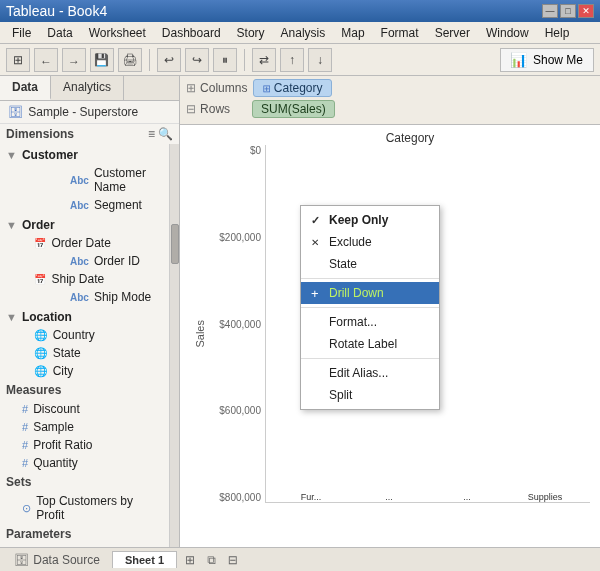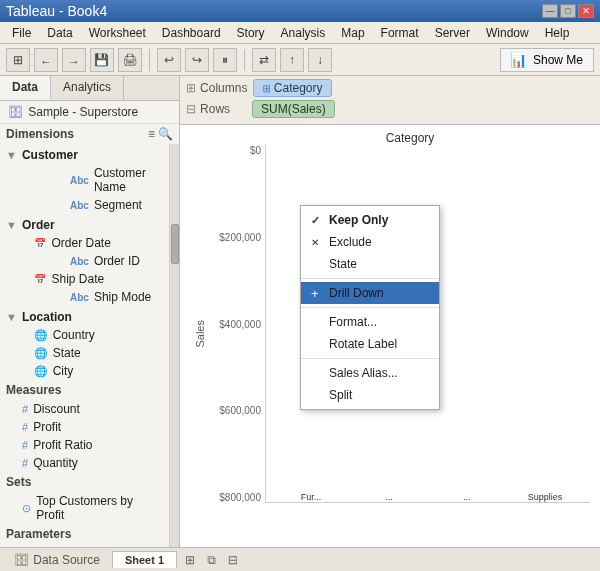--- a/index.html
+++ b/index.html
@@ -296,21 +296,21 @@
     }
     .ctx-item.plus-mark::before {
       content: '+';
       position: absolute;
       left: 10px;
       color: #333;
       font-size: 13px;
     }
     .ctx-separator { height: 1px; background: #ddd; margin: 3px 0; }
     .ctx-item.bold { font-weight: bold; }
-    .ctx-item.highlighted { background: #3670b7; color: #0f172a; }
+    .ctx-item.highlighted { background: #3670b7; color: #bef264; }
     .ctx-item.highlighted::before { color: white; }
 
     
     .bottom-bar {
       height: 24px;
       background: #e8e4dc;
       border-top: 1px solid #bbb;
       display: flex;
       align-items: center;
       padding: 0 6px;
@@ -487,21 +487,21 @@
 
         <div class="section-header">
           <span>Measures</span>
         </div>
         <div class="tree-item indent1">
           <span class="hash-icon">#</span>
           <span>Discount</span>
         </div>
         <div class="tree-item indent1">
           <span class="hash-icon">#</span>
-          <span>Profit</span>
+          <span>Sample</span>
         </div>
         <div class="tree-item indent1">
           <span class="hash-icon">#</span>
           <span>Profit Ratio</span>
         </div>
         <div class="tree-item indent1">
           <span class="hash-icon">#</span>
           <span>Quantity</span>
         </div>
 
@@ -590,21 +590,21 @@
       <div class="context-menu">
         <div class="ctx-item checked bold">Keep Only</div>
         <div class="ctx-item x-mark">Exclude</div>
         <div class="ctx-item">State</div>
         <div class="ctx-separator"></div>
         <div class="ctx-item plus-mark highlighted">Drill Down</div>
         <div class="ctx-separator"></div>
         <div class="ctx-item">Format...</div>
         <div class="ctx-item">Rotate Label</div>
         <div class="ctx-separator"></div>
-        <div class="ctx-item">Sales Alias...</div>
+        <div class="ctx-item">Edit Alias...</div>
         <div class="ctx-item">Split</div>
       </div>
     </div>
   </div>
 </div>
 
 <div class="bottom-bar">
   <div class="datasource-tab">
     <span style="font-size:12px;color:#666;">🗄</span>
     <span>Data Source</span>

